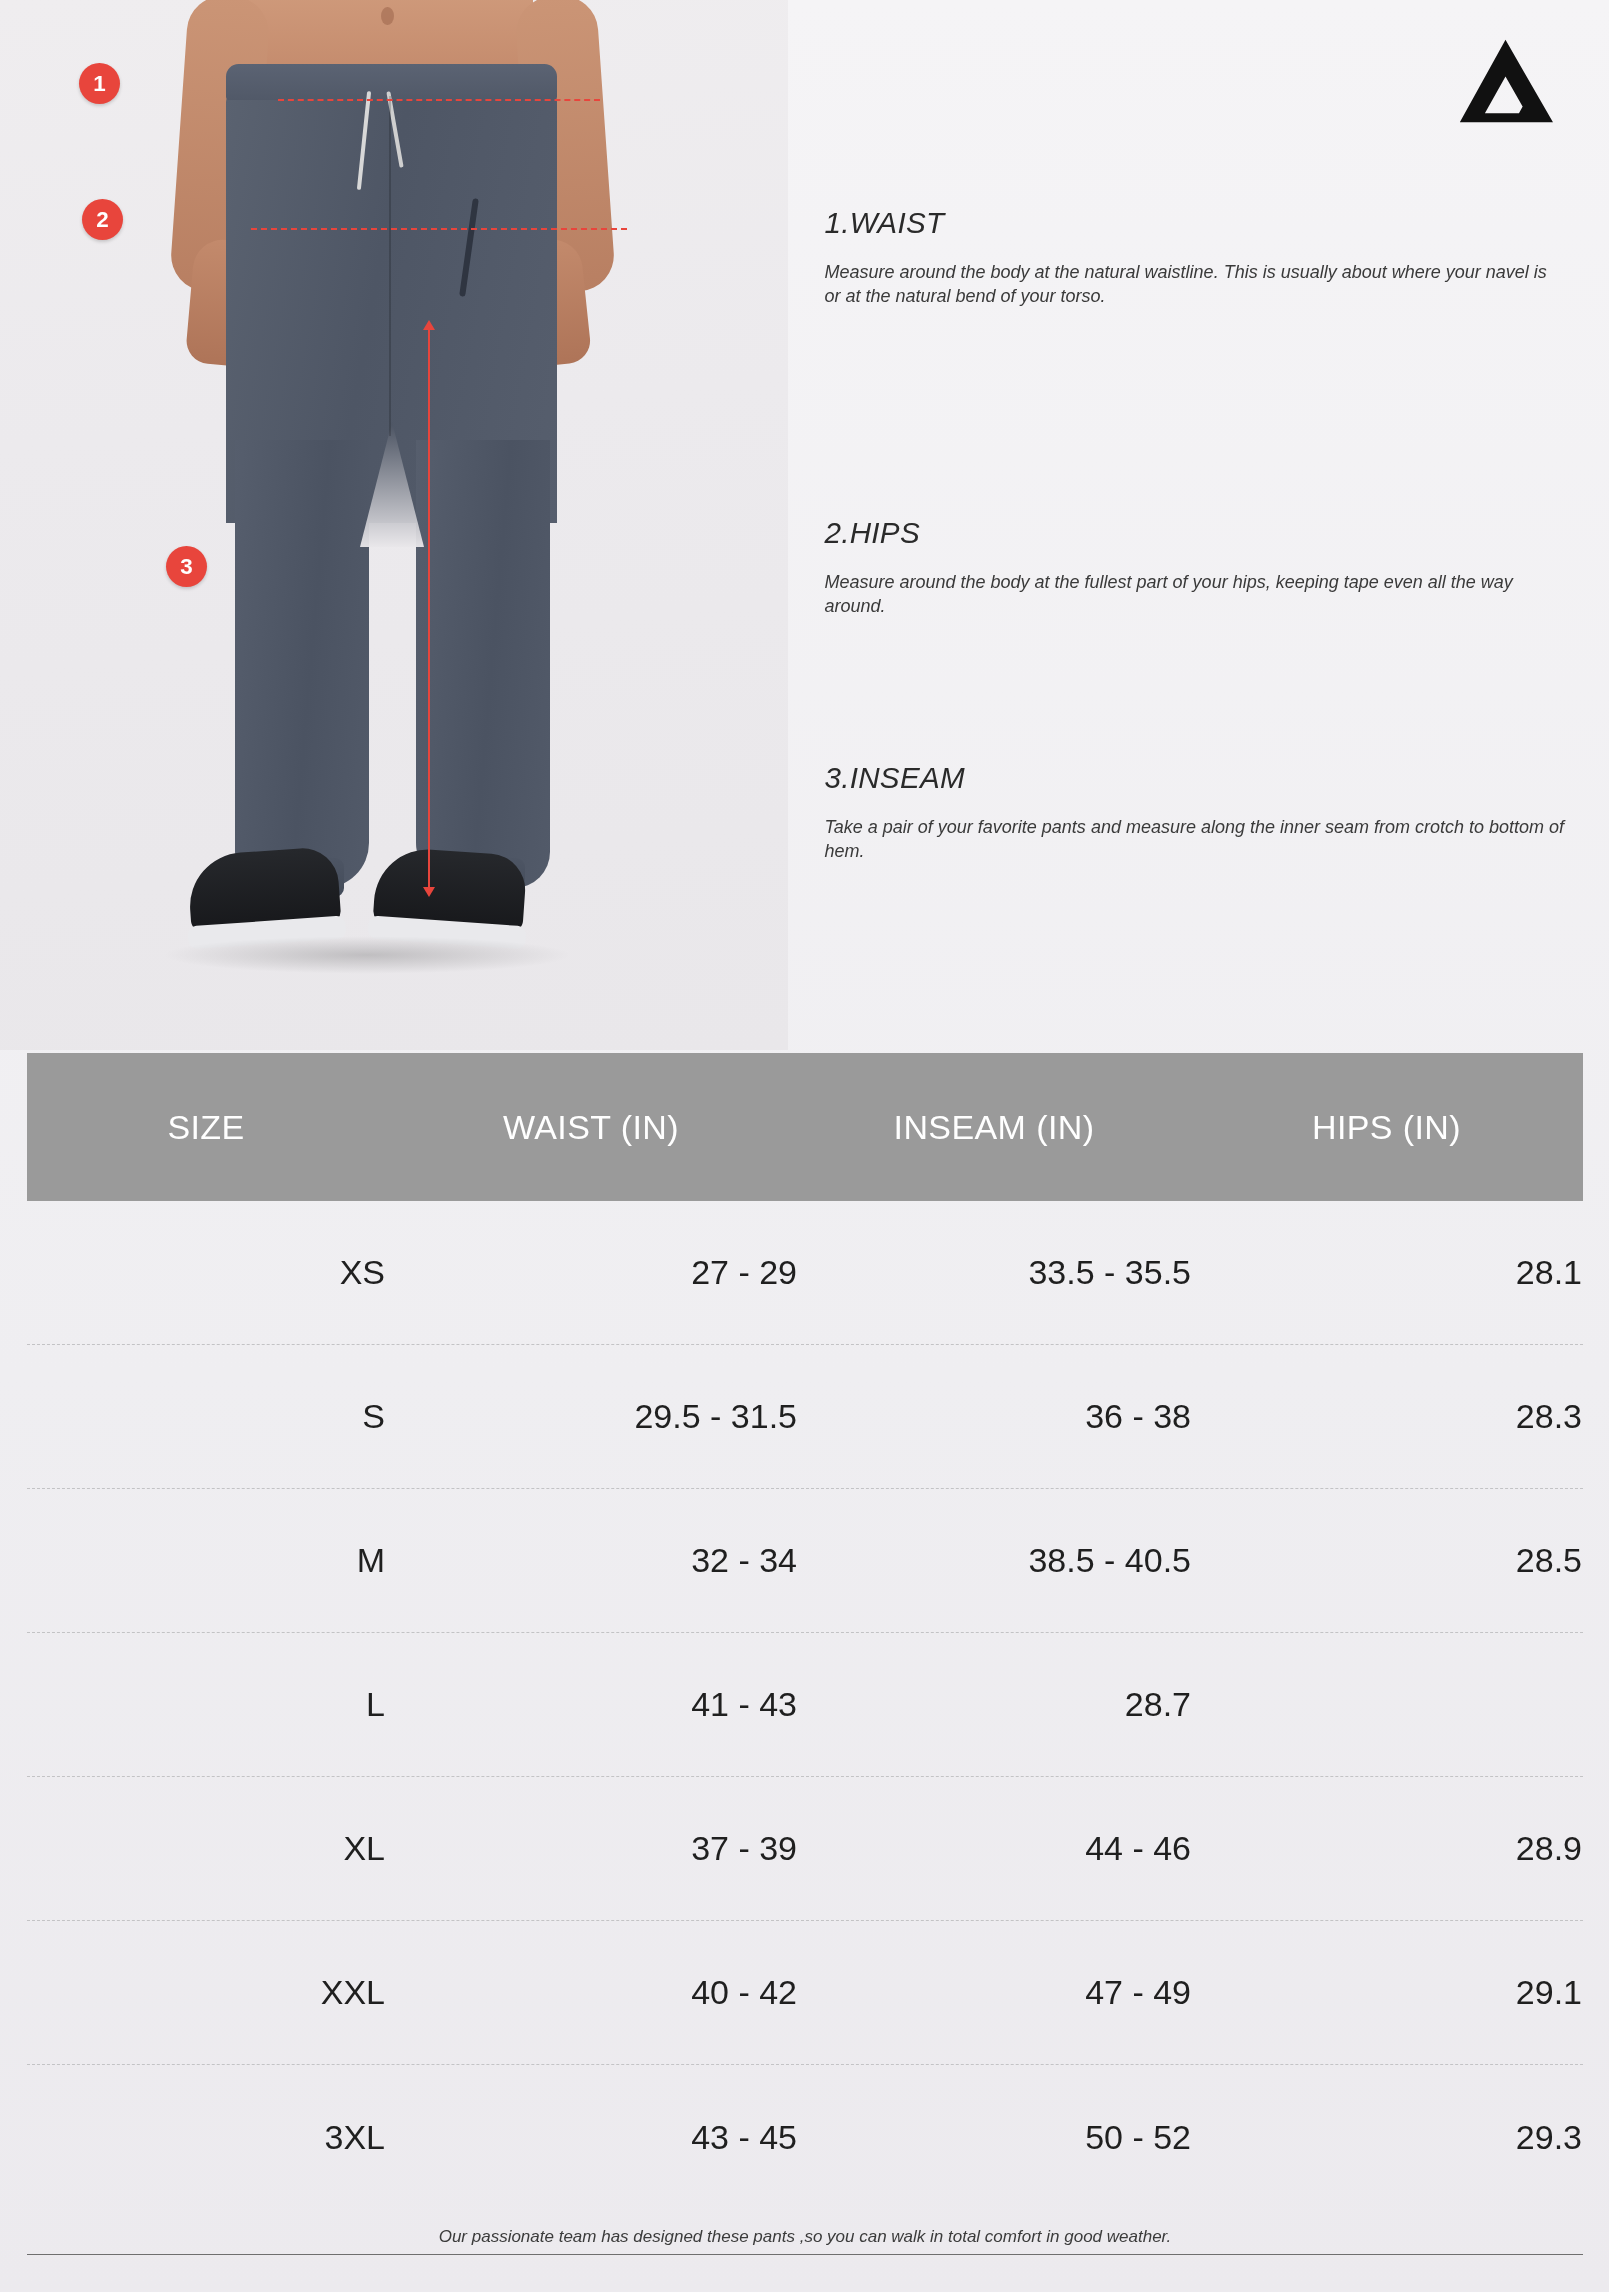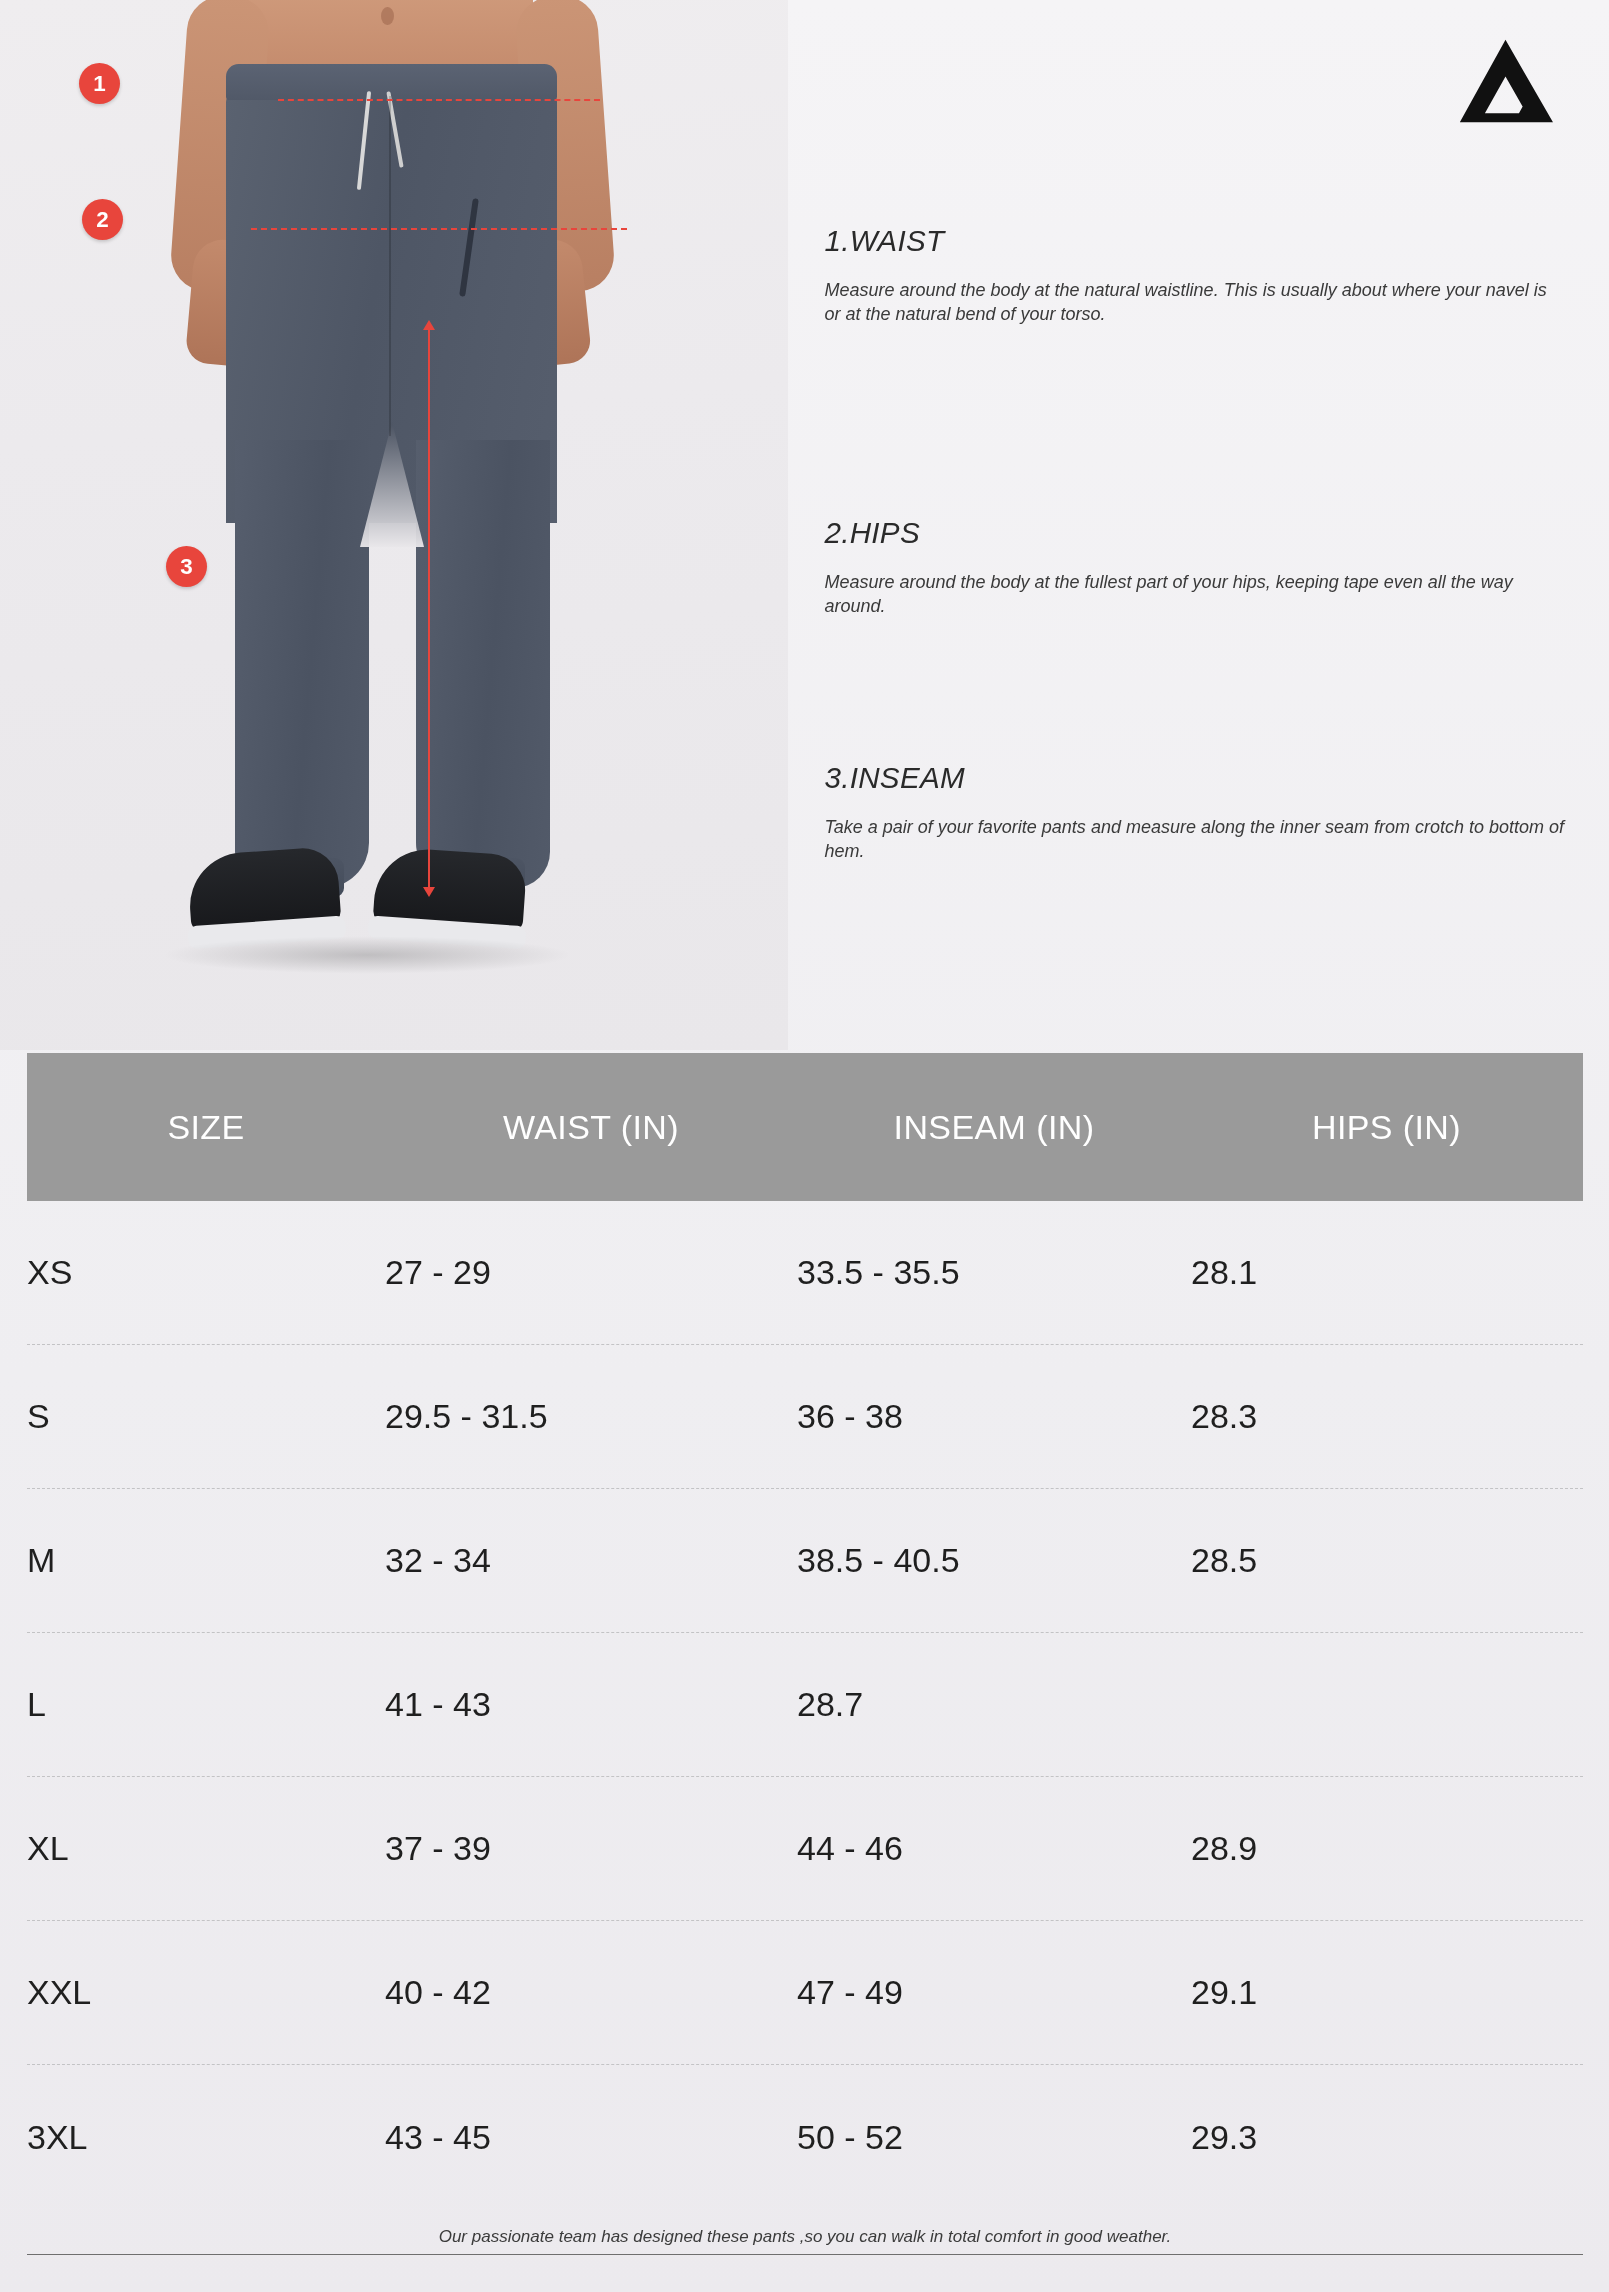--- a/index.html
+++ b/index.html
@@ -245,21 +245,21 @@
     letter-spacing: 0.3px;
     margin-bottom: 19.7px;
   }
   .sec p {
     font-style: italic;
     font-size: 18px;
     line-height: 1.37;
     color: #3a3a3a;
     font-weight: 400;
   }
-  .sec1 { top: 224px; }
+  .sec1 { top: 206px; }
   .sec2 { top: 516px; }
   .sec3 { top: 761px; }
 
   
   .table {
     position: absolute;
     left: 27px; top: 1053px;
     width: 1556px;
   }
   .thead {
@@ -278,21 +278,21 @@
   }
   .trow {
     display: grid;
     grid-template-columns: 358px 412px 394px 391px;
     height: 144px;
     align-items: center;
     border-bottom: 1.8px dashed #c3c3c5;
   }
   .trow:last-of-type { border-bottom: none; }
   .trow div {
-    text-align: left;
+    text-align: right;
     font-size: 34px;
     color: #1f1f1f;
     font-weight: 400;
   }
   .footnote {
     position: absolute;
     left: 27px; top: 2227px;
     width: 1556px;
     text-align: center;
     font-style: italic;

